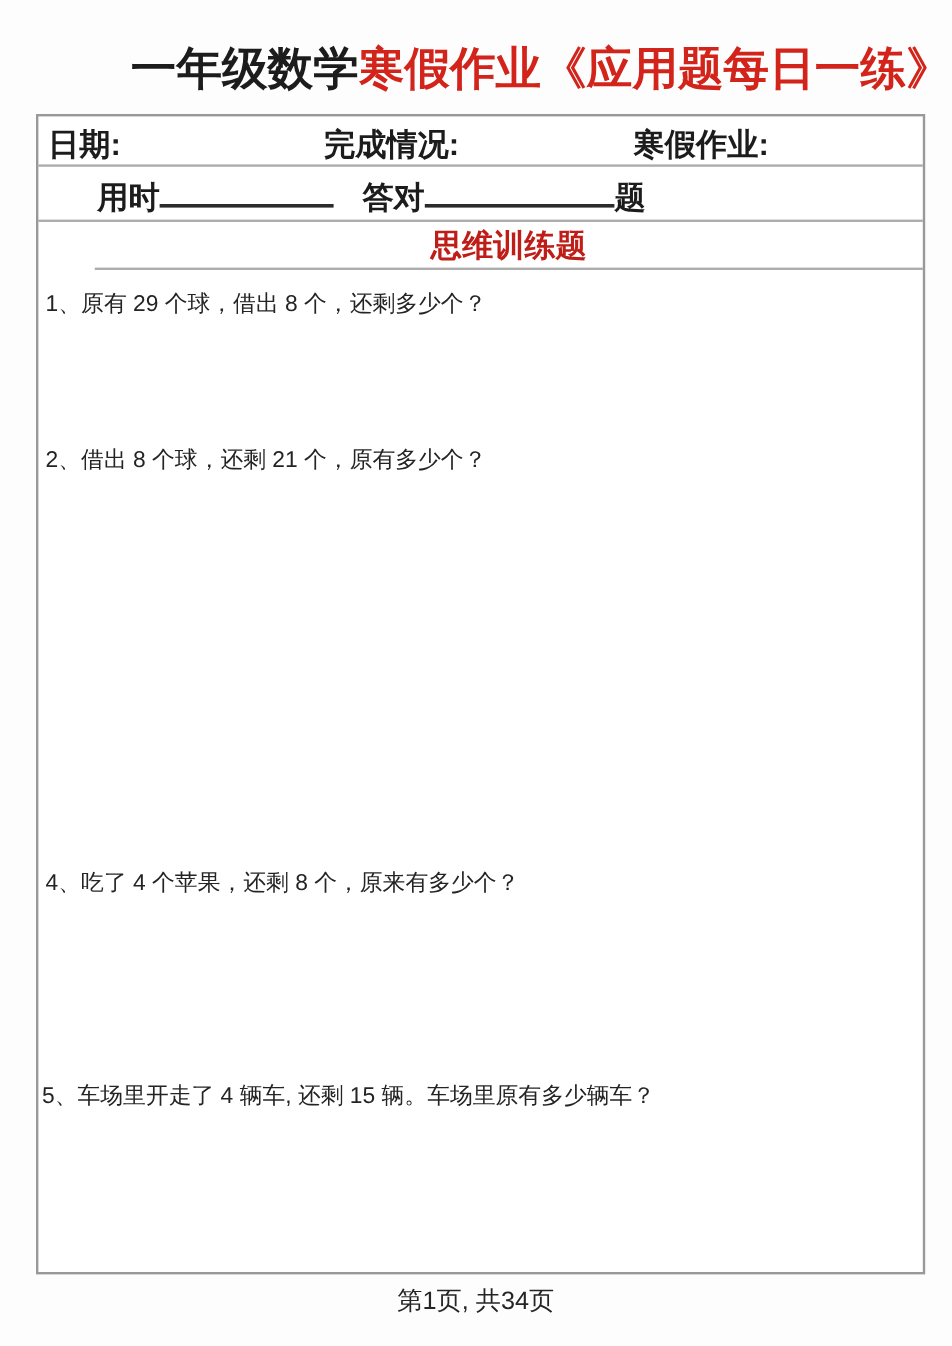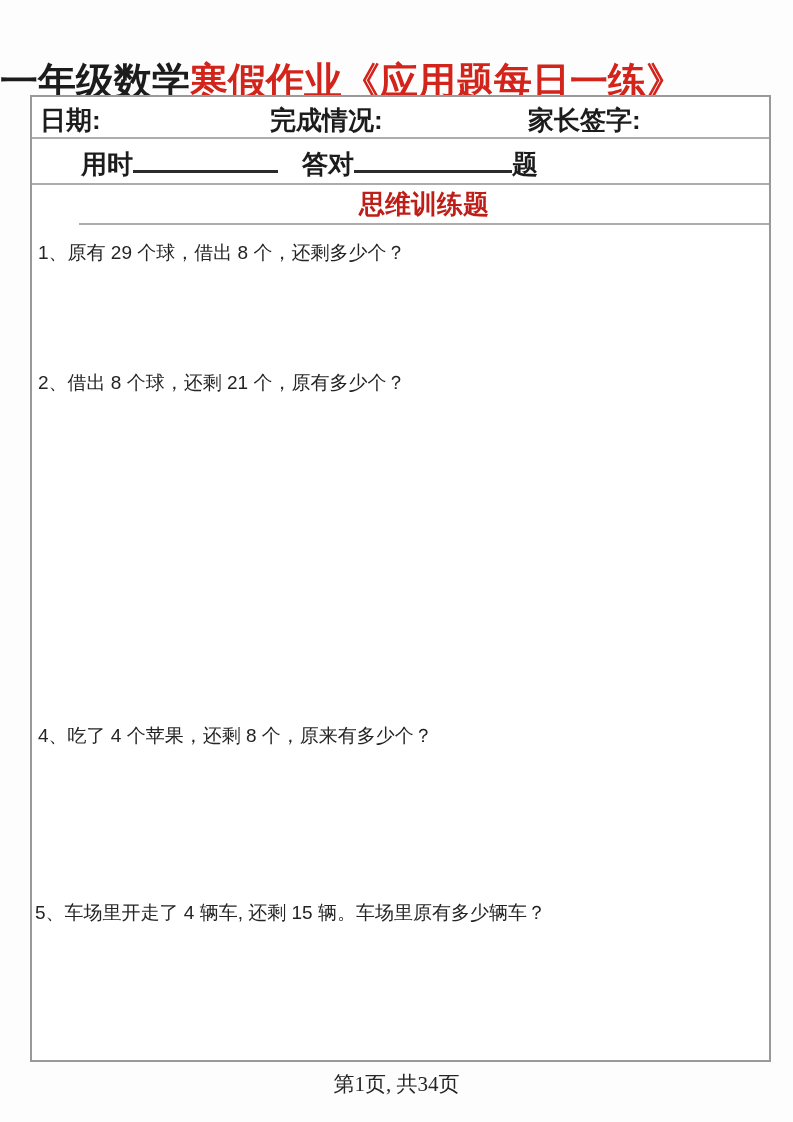--- a/index.html
+++ b/index.html
@@ -7,22 +7,22 @@
     width: 793px; height: 1122px;
     background: #fdfdfd;
     position: relative;
     font-family: "Liberation Sans", "DejaVu Sans", sans-serif;
     color: #1c1c1c;
     overflow: hidden;
   }
 
   
   .title {
-    position: absolute; top: 56px; left: 0; width: 100%;
-    text-align: left; font-size: 38px; font-weight: 700;
+    position: absolute; top: 32px; left: 0; width: 100%;
+    text-align: right; font-size: 38px; font-weight: 700;
     white-space: nowrap; margin: 0;
   }
   .title .t-red { color: #d2241a; }
 
   
   .sheet {
     position: absolute; left: 30px; top: 95px;
     width: 741px; height: 967px;
     box-sizing: border-box;
     border: 2px solid #999999;
@@ -57,35 +57,35 @@
   .q-1 { top: 15px; }
   .q-2 { top: 145px; }
   .q-3 { top: 323px; }
   .q-4 { top: 498px; }
   .q-5 { top: 675px; left: 3px; }
 
   
   .footer {
     position: absolute; top: 1070px; left: 0; width: 100%;
     text-align: center;
-    font-family: Liberation Serif, serif;
+    font-family: Liberation Sans, sans-serif;
     font-size: 21px; color: #252525;
   }
 </style>
 </head>
 <body>
 
 <h1 class="title"><span class="t-black">一年级数学</span><span class="t-red">寒假作业《应用题每日一练》</span></h1>
 
 <div class="sheet">
 
   <div class="row row-info">
     <span class="lbl lbl-date">日期:</span>
     <span class="lbl lbl-completion">完成情况:</span>
-    <span class="lbl lbl-signature">家长签字:</span>
+    <span class="lbl lbl-signature">寒假作业:</span>
   </div>
 
   <div class="row row-timing"><span>用时</span><span class="blank blank-time"></span><span>答对</span><span class="blank blank-correct"></span><span>题</span></div>
 
   <div class="row row-section">思维训练题</div>
 
   <div class="qbody">
     <div class="q q-1">1、原有 29 个球，借出 8 个，还剩多少个？</div>
     <div class="q q-2">2、借出 8 个球，还剩 21 个，原有多少个？</div>
     <div class="q q-4">4、吃了 4 个苹果，还剩 8 个，原来有多少个？</div>

